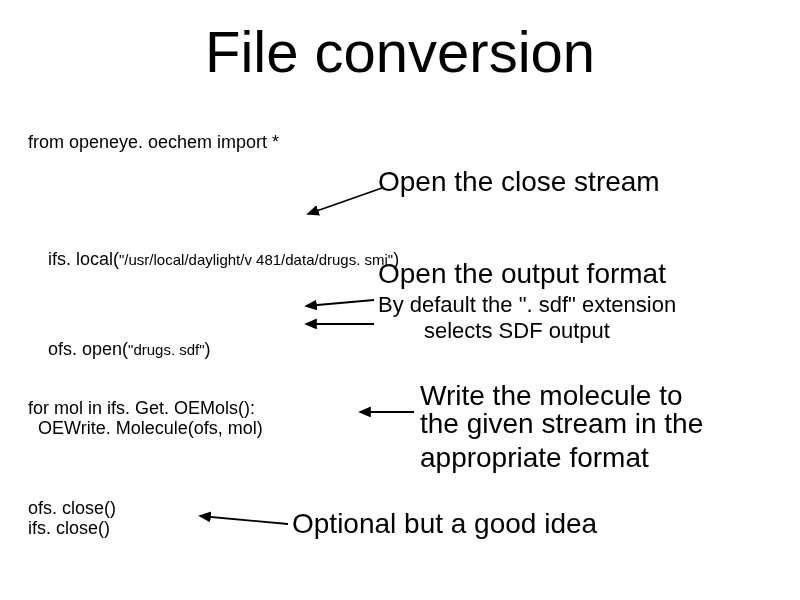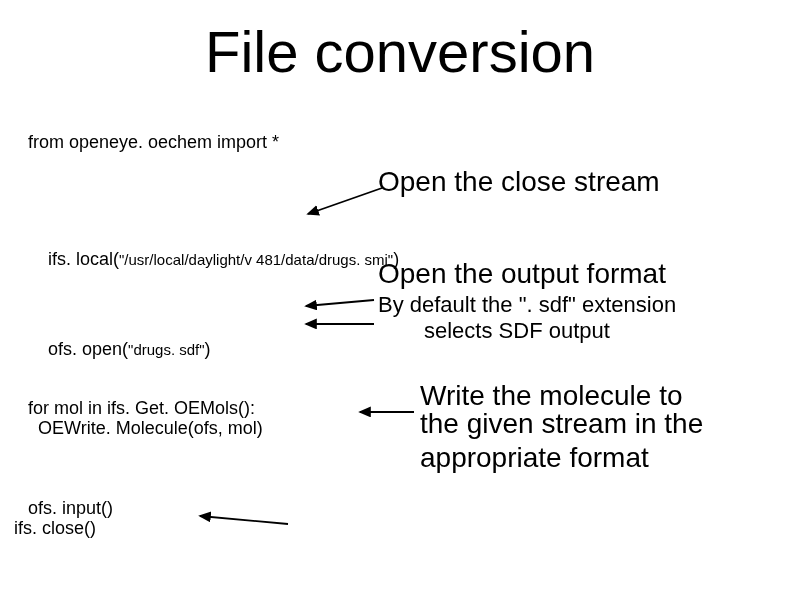--- a/index.html
+++ b/index.html
@@ -77,23 +77,24 @@
   <div class="anno-med" style="left:378px; top:292px; text-align:left;">By default the ". sdf" extension</div>
   <div class="anno-med" style="left:424px; top:318px; text-align:right;">selects SDF output</div>
 
   <div class="code" style="left:28px; top:398px;">for mol in ifs. Get. OEMols():</div>
   <div class="code" style="left:28px; top:418px;">  OEWrite. Molecule(ofs, mol)</div>
 
   <div class="anno-large" style="left:420px; top:368px;margin-top:12px;">Write the molecule to</div>
   <div class="anno-large" style="left:420px; top:408px;">the given stream in the</div>
   <div class="anno-large" style="left:420px; top:442px;">appropriate format</div>
 
-  <div class="code" style="left:28px; top:498px;">ofs. input()</div>
-  <div class="code" style="left:14px; top:518px;">ifs. close()</div>
+  <div class="code" style="left:28px; top:498px;">ofs. close()</div>
+  <div class="code" style="left:28px; top:518px;">ifs. close()</div>
 
+  <div class="anno-large" style="left:292px; top:508px;">Optional but a good idea</div>
 
   <svg class="arrows" viewBox="0 0 800 600">
     <defs>
       <marker id="arrowhead" markerWidth="8" markerHeight="8" refX="6" refY="3" orient="auto">
         <path d="M0,0 L7,3 L0,6 Z" fill="#000"></path>
       </marker>
     </defs>
 
     <line x1="382" y1="188" x2="308" y2="214" stroke="#000" stroke-width="1.8" marker-end="url(#arrowhead)"></line>
 

